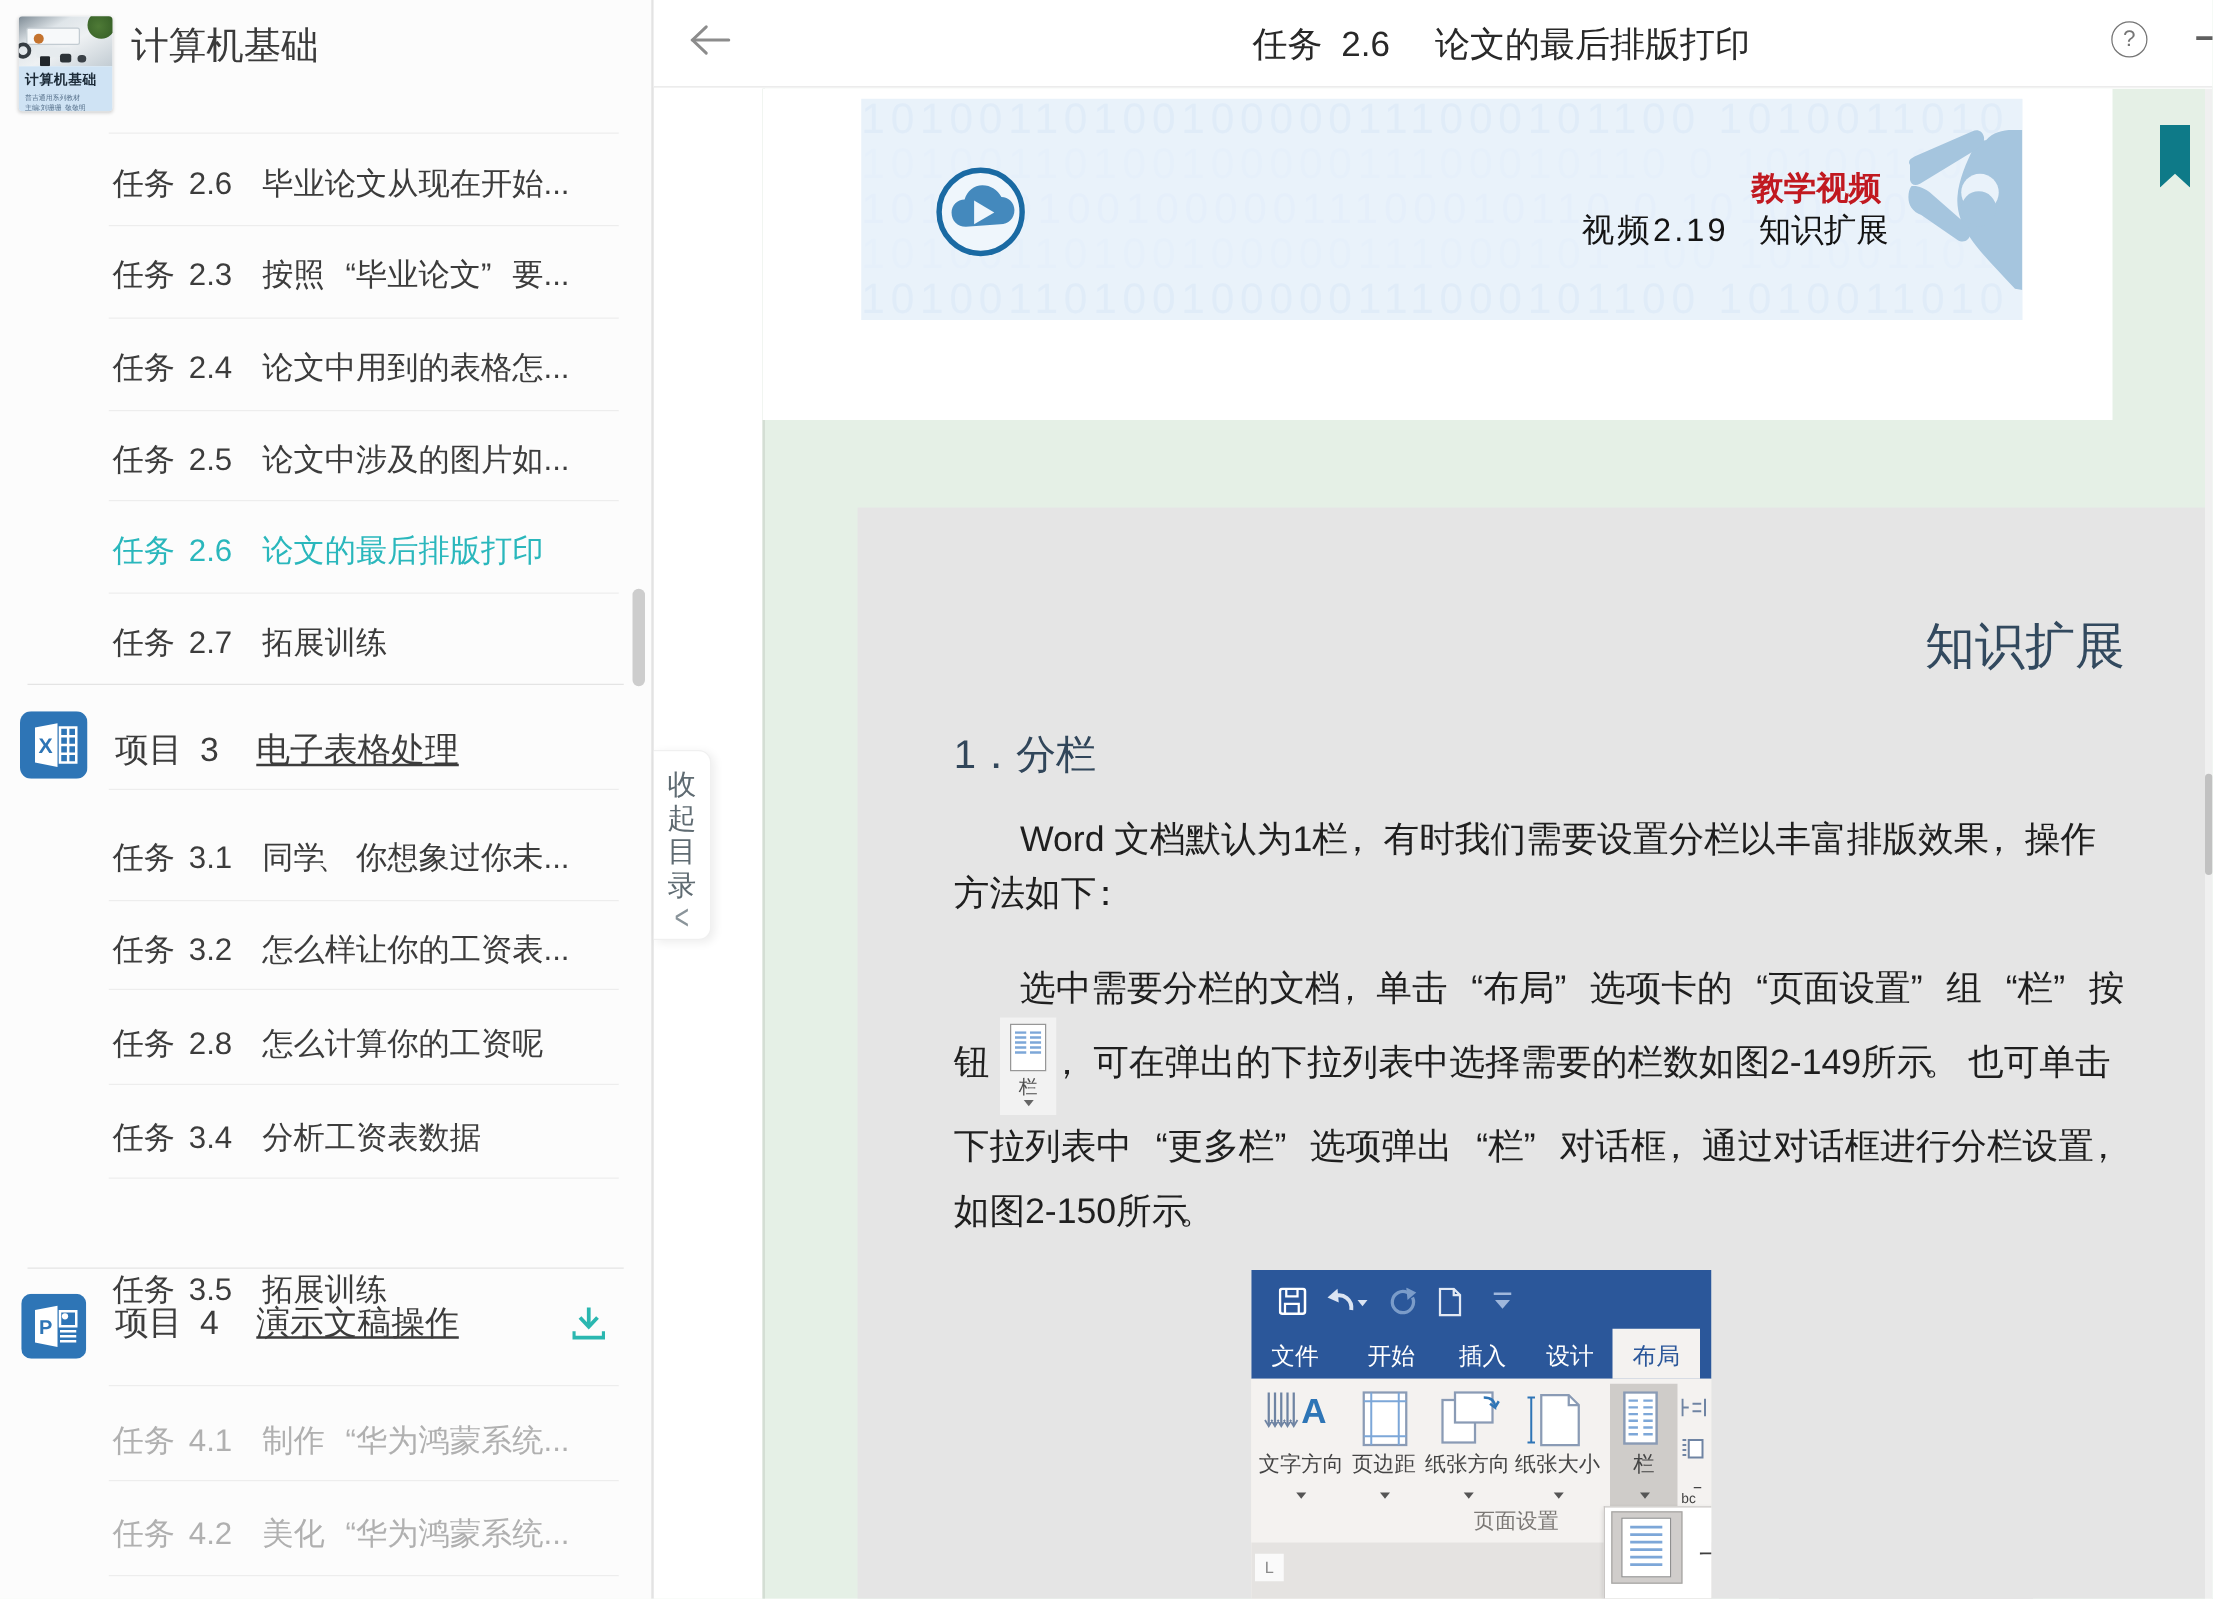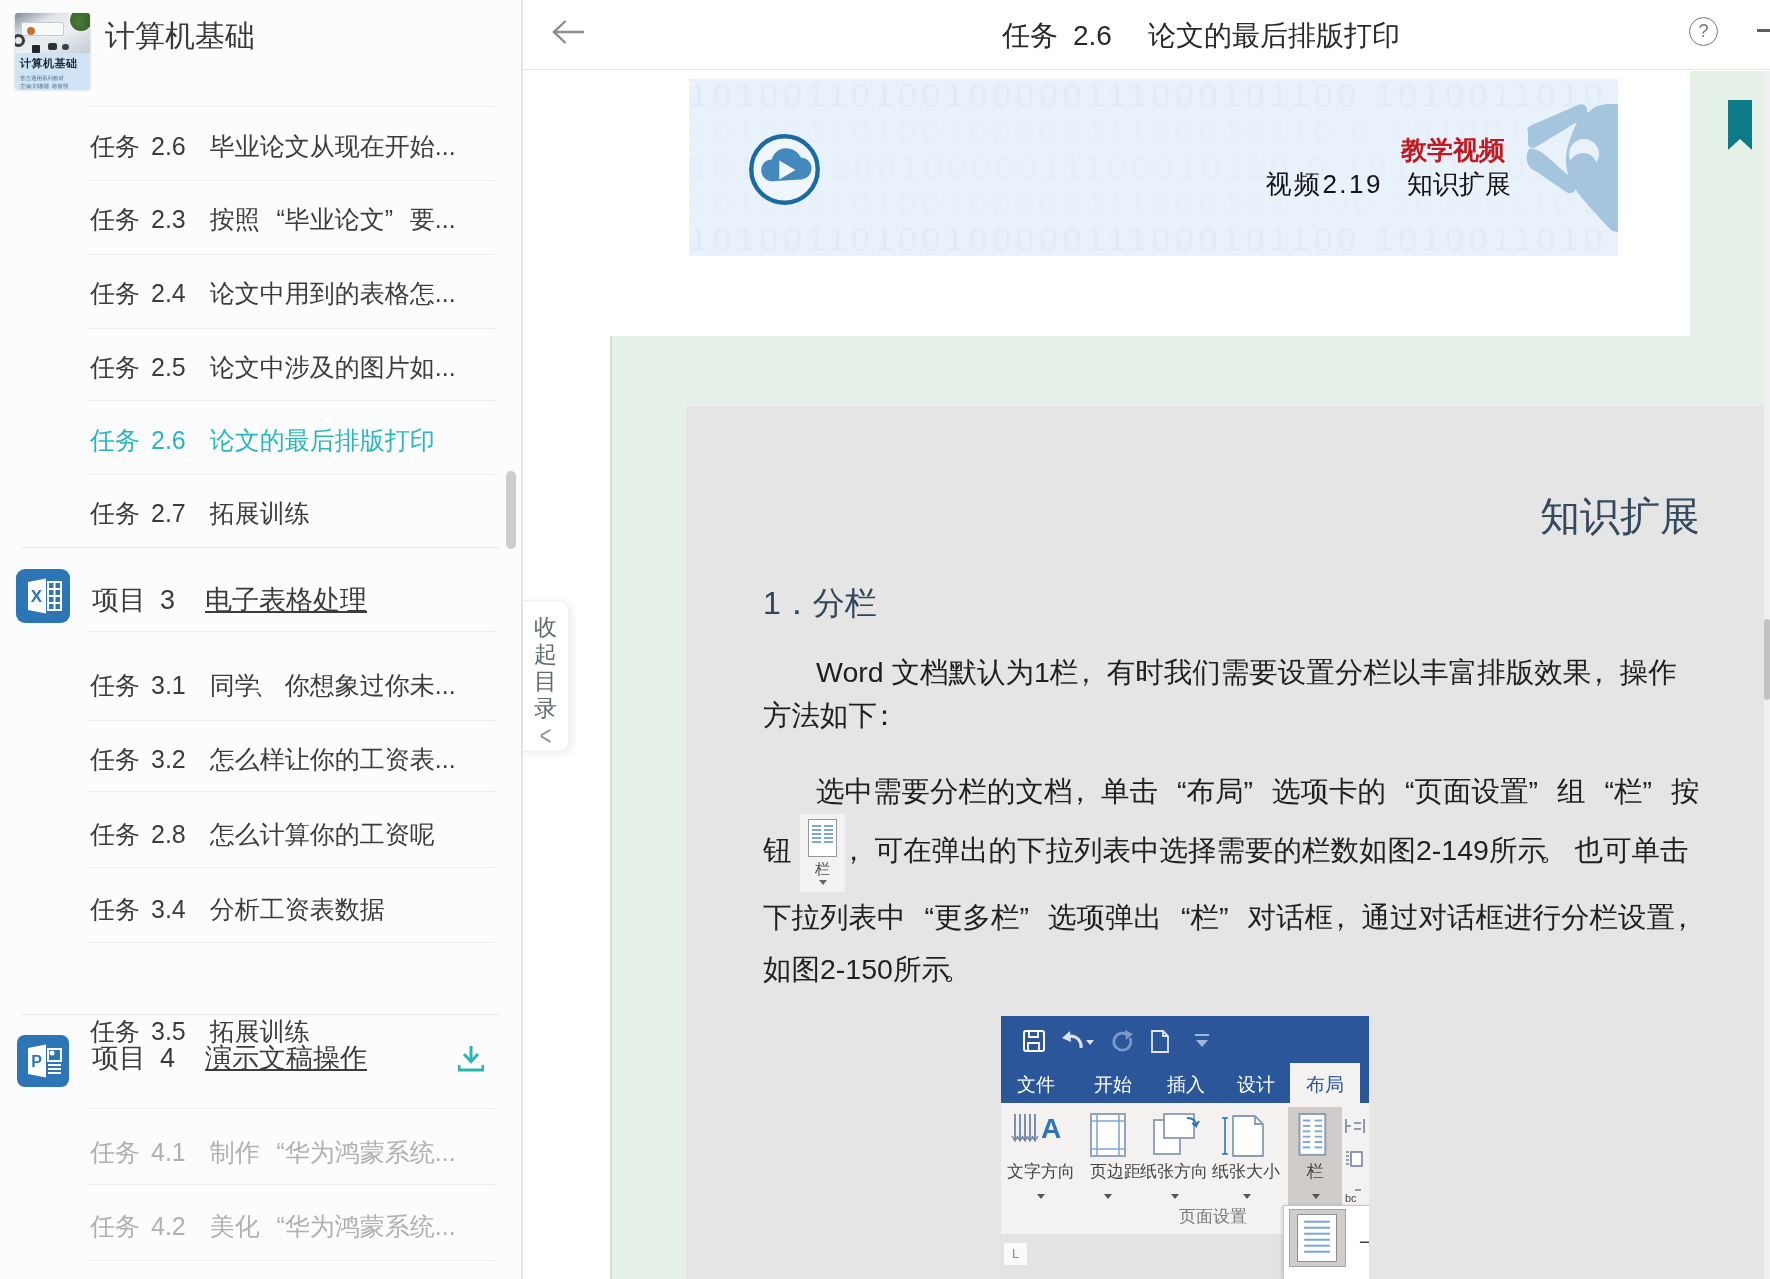--- a/index.html
+++ b/index.html
@@ -289,21 +289,21 @@
         <line x1="4" y1="22" x2="11" y2="22"></line>
           <line x1="15" y1="22" x2="22" y2="22"></line>
         <line x1="4" y1="27" x2="11" y2="27"></line>
           <line x1="15" y1="27" x2="22" y2="27"></line>
         <line x1="4" y1="32" x2="11" y2="32"></line>
           <line x1="15" y1="32" x2="22" y2="32"></line>
       </g>
     </svg>
     
     <div class="abs rlb" style="left:6px;top:144px;width:68px;">文字方向</div>
-    <div class="abs rlb" style="left:72px;top:144px;width:68px;text-align:right;">页边距</div>
+    <div class="abs rlb" style="left:72px;top:144px;width:68px;">页边距</div>
     <div class="abs rlb" style="left:139px;top:144px;width:68px;">纸张方向</div>
     <div class="abs rlb" style="left:211px;top:144px;width:68px;">纸张大小</div>
     <div class="abs rlb" style="left:284px;top:144px;width:60px;">栏</div>
     <div class="abs dar" style="left:36px;top:178px;"></div>
     <div class="abs dar" style="left:103px;top:178px;"></div>
     <div class="abs dar" style="left:170px;top:178px;"></div>
     <div class="abs dar" style="left:242px;top:178px;"></div>
     <div class="abs dar" style="left:311px;top:178px;"></div>
     
     <svg class="abs" style="left:344px;top:100px;" width="20" height="90" viewBox="0 0 20 90">

